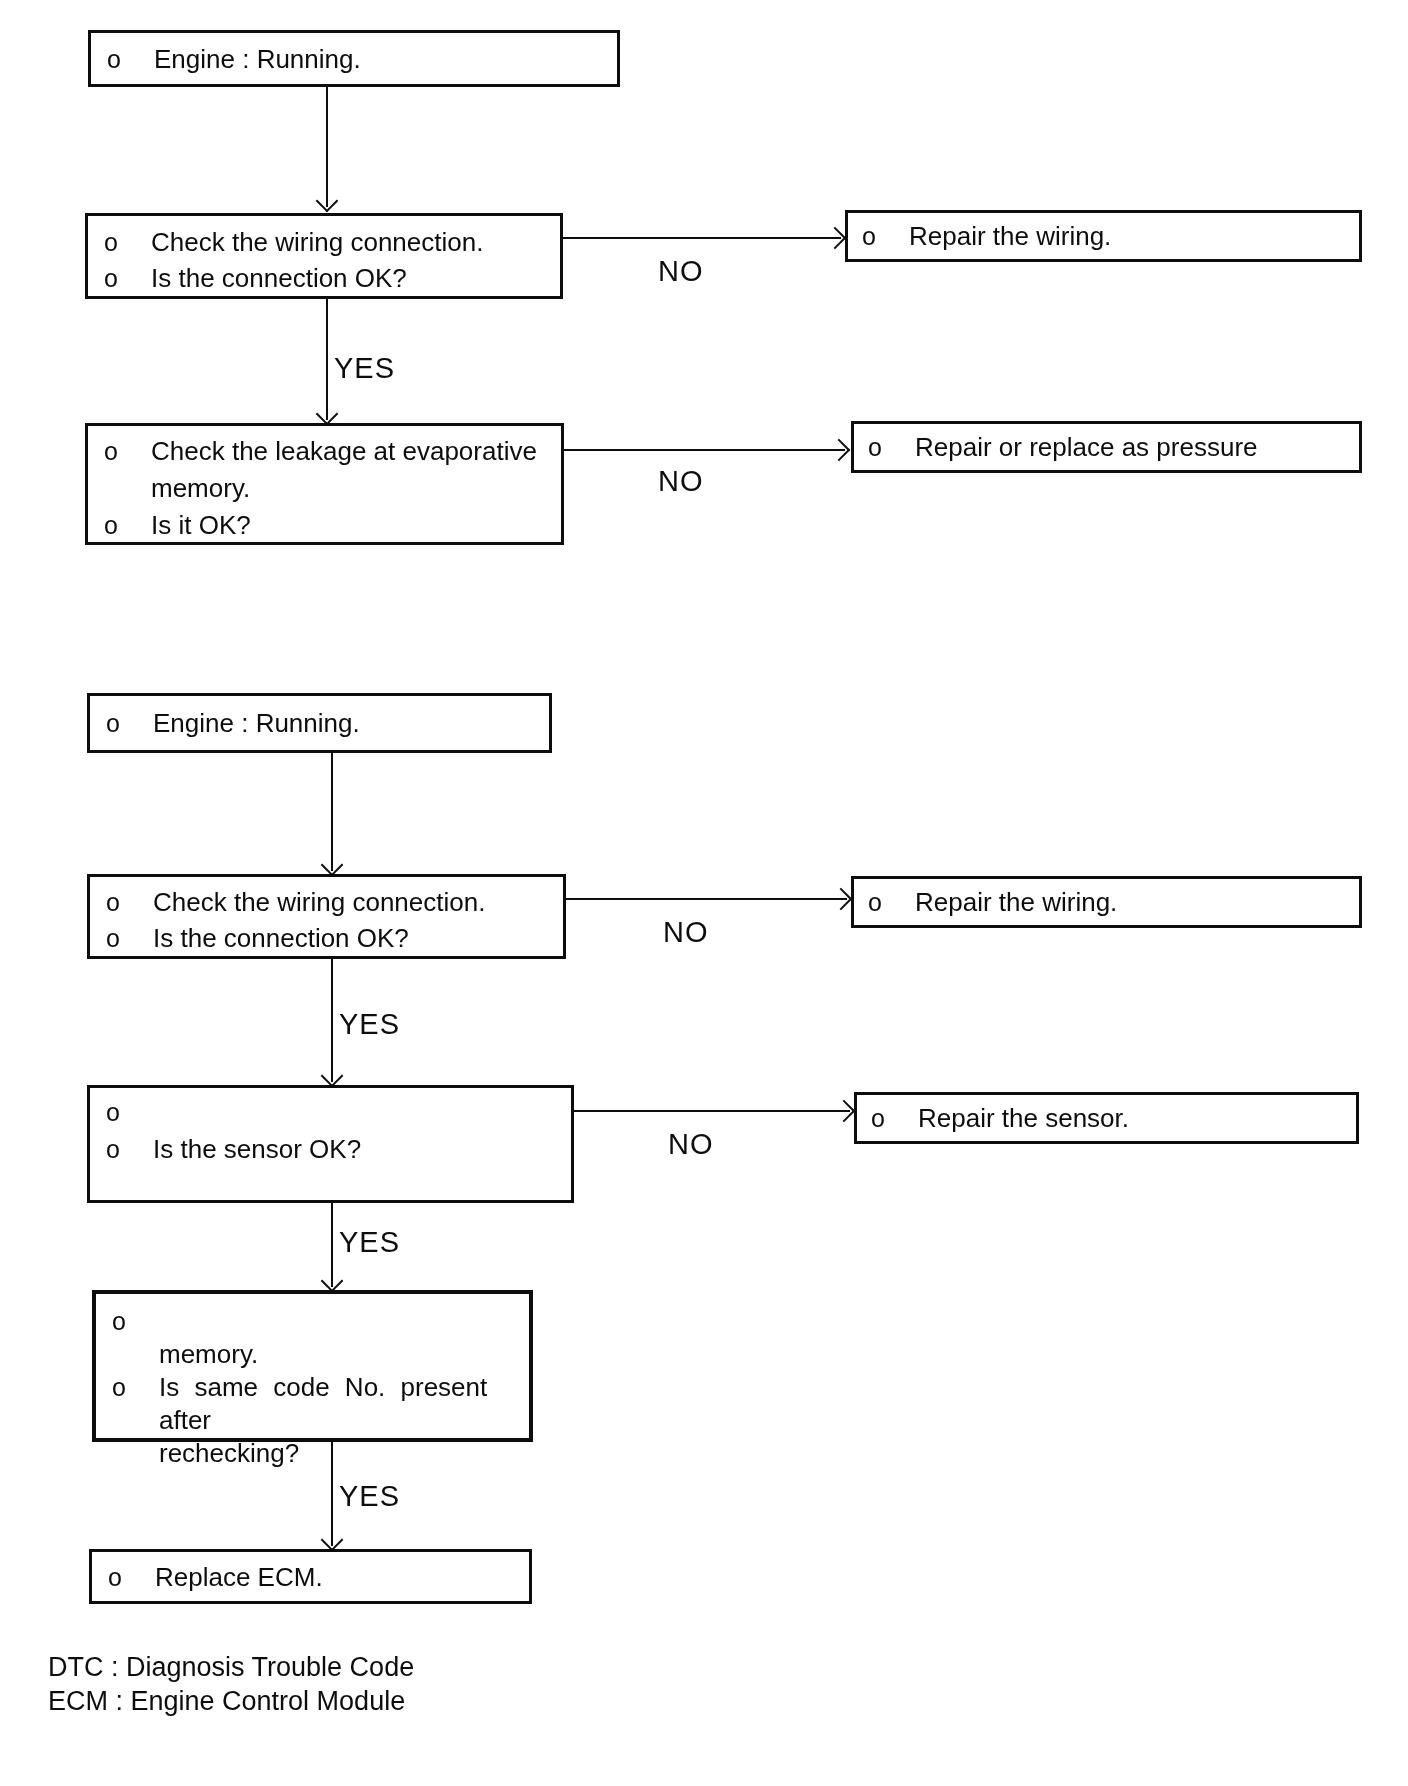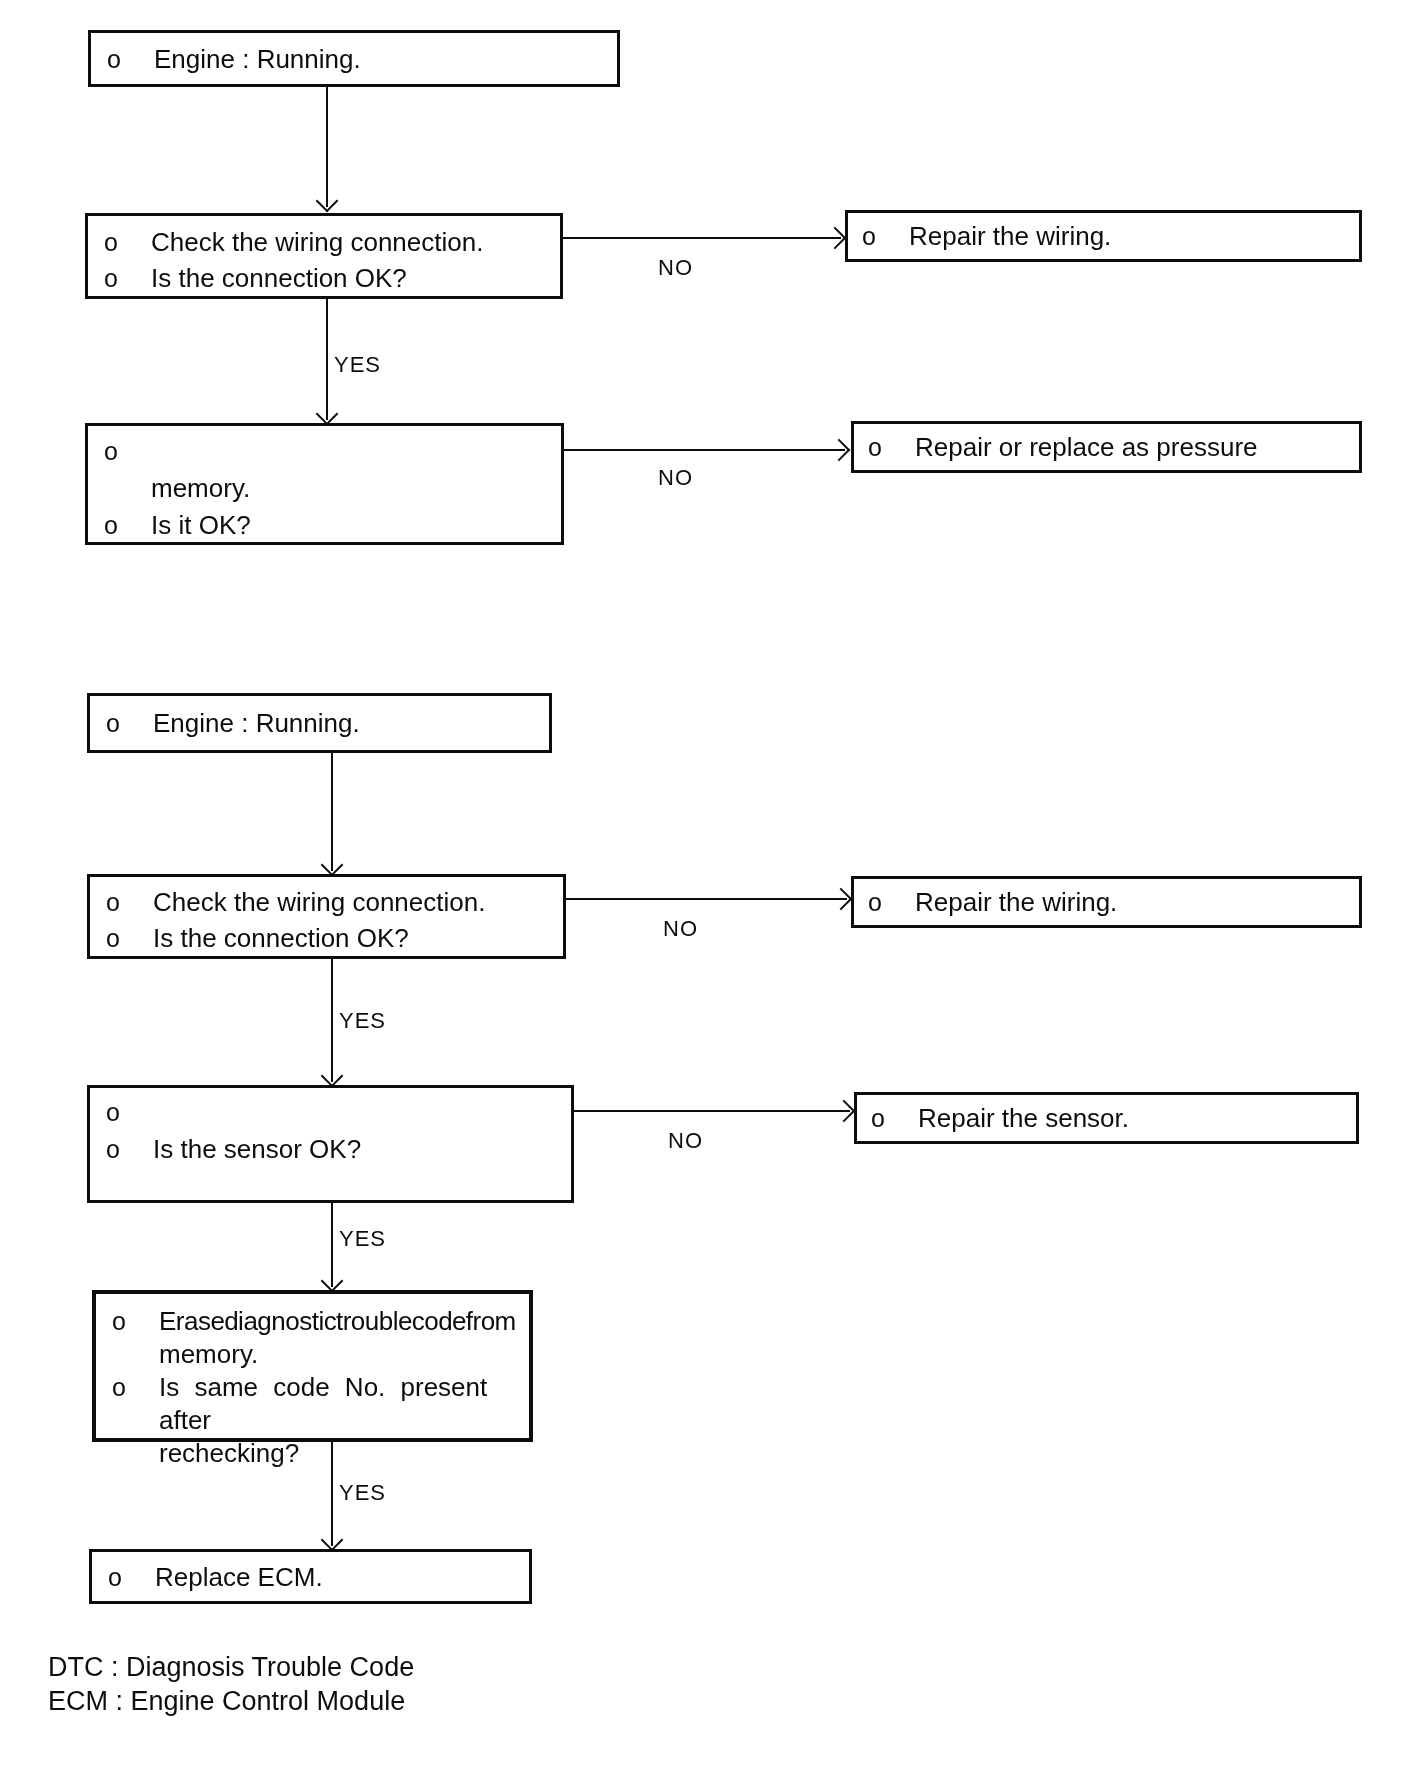--- a/index.html
+++ b/index.html
@@ -41,21 +41,21 @@
   }
   .ah::after{
     content:"";position:absolute;right:0;top:50%;
     width:14px;height:14px;
     border-top:2px solid #0d0d0d;border-right:2px solid #0d0d0d;
     transform:translate(2px,-50%) rotate(45deg);
   }
   
   .edge-label{
     position:absolute;
-    font-size:22px;
+    font-size:29px;
     letter-spacing:1px;
   }
   
   .legend{
     position:absolute;
     left:48px;
     font-size:27px;
     line-height:34px;
   }
 </style>
@@ -93,20 +93,21 @@
       <span>Repair the wiring.</span>
     </div>
   </div>
 
   <div class="lv av" style="left:326px;top:299px;height:121px;"></div>
   <div class="edge-label" style="left:334px;top:352px;">YES</div>
 
   <div class="node lh37" style="left:85px;top:423px;width:479px;height:122px;padding-top:7px;">
     <div class="line">
       <span class="bullet">o</span>
+      <span>Check the leakage at evaporative</span>
     </div>
     <div class="line">
       <span class="bullet"></span>
       <span>memory.</span>
     </div>
     <div class="line">
       <span class="bullet">o</span>
       <span>Is it OK?</span>
     </div>
   </div>
@@ -173,21 +174,20 @@
       <span>Repair the sensor.</span>
     </div>
   </div>
 
   <div class="lv av" style="left:331px;top:1203px;height:84px;"></div>
   <div class="edge-label" style="left:339px;top:1226px;">YES</div>
 
   <div class="node heavy lh33" style="left:92px;top:1290px;width:441px;height:152px;padding-top:11px;">
     <div class="line">
       <span class="bullet">o</span>
-      <span class="tight">Erase diagnostic trouble code from</span>
     </div>
     <div class="line">
       <span class="bullet"></span>
       <span>memory.</span>
     </div>
     <div class="line">
       <span class="bullet">o</span>
       <span class="wide">Is same code No. present after</span>
     </div>
     <div class="line">

